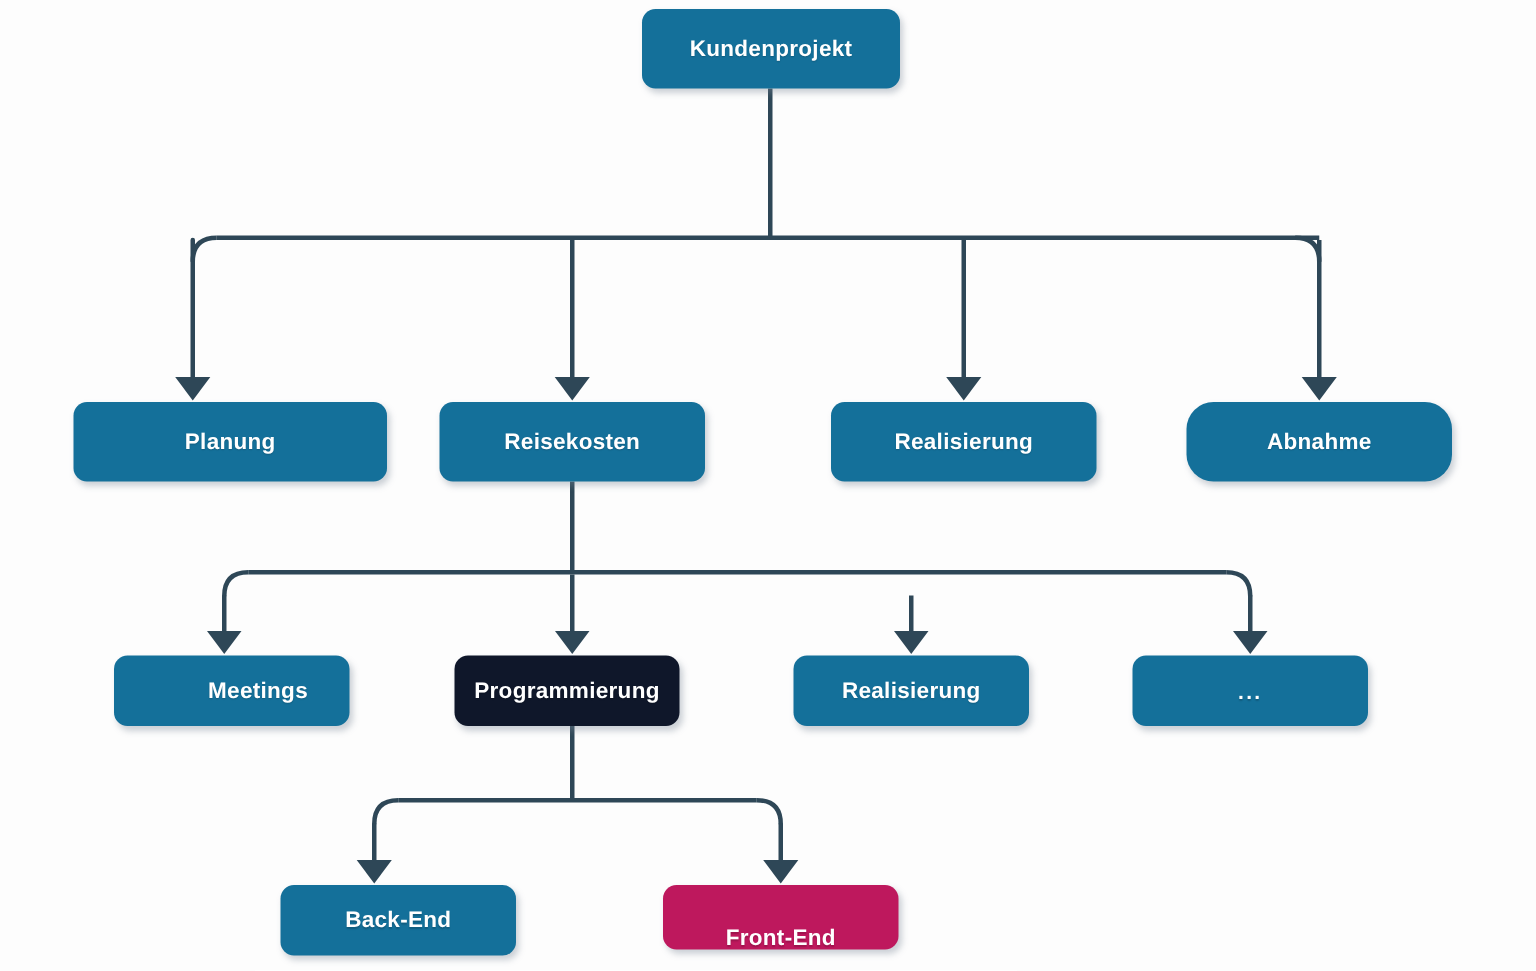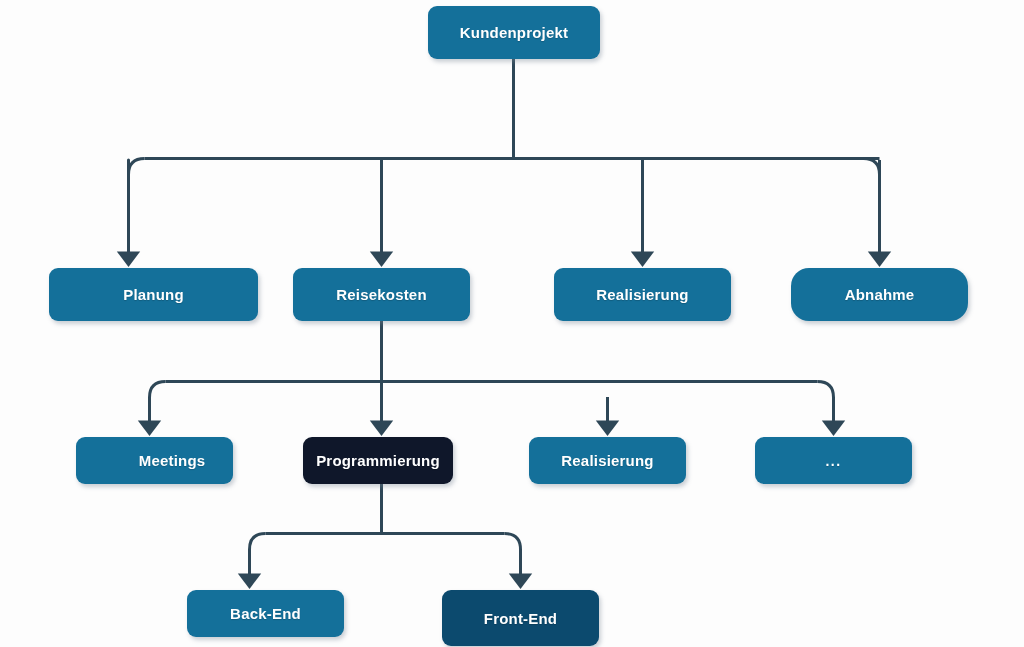--- a/index.html
+++ b/index.html
@@ -121,18 +121,18 @@
       </div>
       <div class="node" style="left: 529px; top: 437px; width: 157px; height: 47px; background: rgb(20, 112, 154);">
         <span class="node-label" style="color: rgb(255, 255, 255);">Realisierung</span>
       </div>
       <div class="node" style="left: 755px; top: 437px; width: 157px; height: 47px; background: rgb(20, 112, 154);">
         <span class="node-label ellipsis" style="color: rgb(255, 255, 255);">...</span>
       </div>
       <div class="node" style="left: 187px; top: 590px; width: 157px; height: 47px; background: rgb(20, 112, 154);">
         <span class="node-label" style="color: rgb(255, 255, 255);">Back-End</span>
       </div>
-      <div class="node" style="left: 442px; top: 590px; width: 157px; height: 56px; background: #0c4a6e;">
+      <div class="node" style="left: 442px; top: 590px; width: 157px; height: 43px; background: #be185d; align-items: flex-end;">
         <span class="node-label" style="color: rgb(255, 255, 255);">Front-End</span>
       </div>
     </div>
 
 </div>
 
 </body></html>

